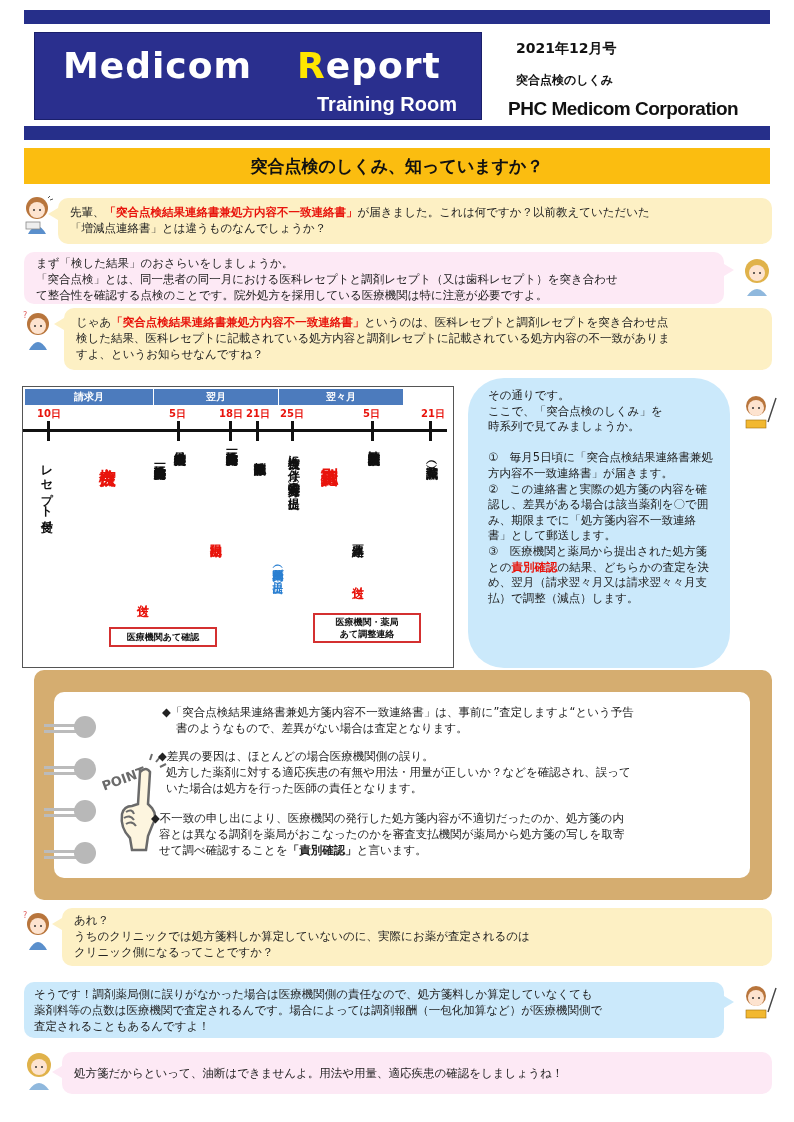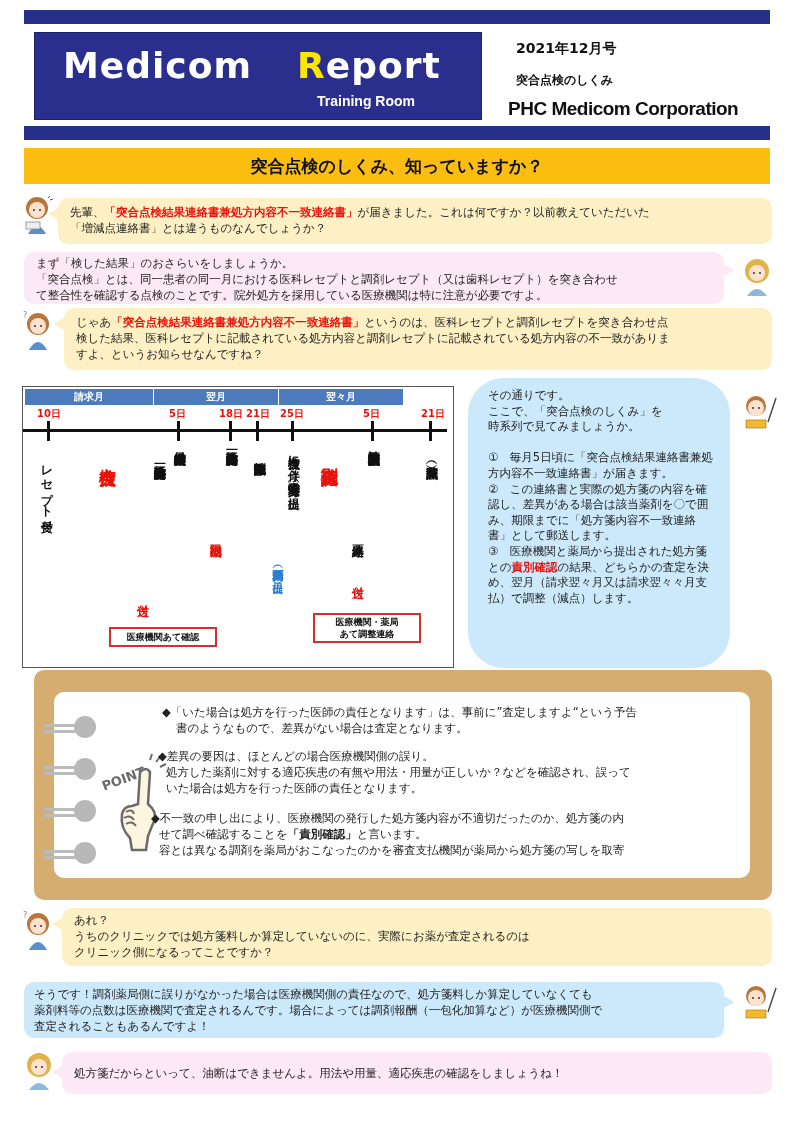--- a/index.html
+++ b/index.html
@@ -7,21 +7,21 @@
   body { font-family: "DejaVu Sans", "Liberation Sans", sans-serif; color: #222; position: relative; }
 
   .bar { position: absolute; left: 24px; width: 746px; background: #262f8a; }
   .bar-top { top: 10px; height: 14px; }
   .bar-bottom { top: 126px; height: 14px; }
 
   .logo-box { position: absolute; left: 34px; top: 32px; width: 448px; height: 88px; background: #2a2f8e; border: 1px solid #1a1f6a; }
   .logo-medicom { position: absolute; left: 28px; top: 12px; font-family: "DejaVu Sans", sans-serif; font-weight: bold; font-size: 36px; color: #fff; letter-spacing: 1px; }
   .logo-report { position: absolute; left: 262px; top: 12px; font-family: "DejaVu Sans", sans-serif; font-weight: bold; font-size: 36px; color: #fff; letter-spacing: 1px; }
   .logo-report .r { color: #ffe600; }
-  .logo-training { position: absolute; left: 282px; top: 60px; font-family: "Liberation Sans", sans-serif; font-weight: bold; font-size: 14px; color: #fff; }
+  .logo-training { position: absolute; left: 282px; top: 60px; font-family: "Liberation Sans", sans-serif; font-weight: bold; font-size: 20px; color: #fff; }
 
   .issue-date { position: absolute; left: 516px; top: 40px; font-weight: bold; font-size: 14px; color: #111; }
   .issue-topic { position: absolute; left: 516px; top: 72px; font-weight: bold; font-size: 12px; color: #111; }
   .company { position: absolute; left: 508px; top: 98px; font-family: "Liberation Sans", sans-serif; font-weight: bold; font-size: 19px; color: #111; letter-spacing: -0.5px; }
 
   .title-band { position: absolute; left: 24px; top: 148px; width: 746px; height: 36px; background: #fbbd10; display: flex; align-items: center; justify-content: center; }
   .title-band span { font-weight: bold; font-size: 17px; color: #111; }
 
   .bubble { position: absolute; border-radius: 10px; font-size: 11.5px; line-height: 16px; color: #222; }
   .bubble.yellow { background: #fdf0c4; }
@@ -212,32 +212,32 @@
       </div>
 
     <svg style="position:absolute; left:48px; top:60px; width:72px; height:100px;" viewBox="0 0 72 100">
       <text x="0" y="32" font-size="13" font-weight="bold" fill="#6a6a6a" transform="rotate(-20 20 30)" font-family="DejaVu Sans, sans-serif">POINT</text>
       <path d="M48 8 l2 -6 M54 10 l4 -5 M58 15 l6 -3" stroke="#6a6a6a" stroke-width="2"></path>
       <path d="M38 20 Q44 14 48 20 L46 52 L50 56 Q56 64 50 74 L46 84 L44 98 L30 98 L28 86 Q18 76 20 62 Q22 54 30 54 L36 52 Z" fill="#fdf5df" stroke="#6a6a6a" stroke-width="2.5"></path>
       <path d="M24 60 Q30 56 32 62 M22 66 Q28 62 32 68 M24 72 Q30 68 34 74" stroke="#6a6a6a" stroke-width="2" fill="none"></path>
     </svg>
 
     <div class="point-text" style="top:12px; left:108px;">
-      <div>◆「いた場合は処方を行った医師の責任となります」は、事前に”査定しますよ“という予告</div>
+      <div>◆「突合点検結果連絡書兼処方箋内容不一致連絡書」は、事前に”査定しますよ“という予告</div>
       <div class="hang">書のようなもので、差異がない場合は査定となります。</div>
     </div>
     <div class="point-text" style="top:56px; left:104px;">
       <div>◆差異の要因は、ほとんどの場合医療機関側の誤り。</div>
       <div class="hang" style="padding-left:8px;">処方した薬剤に対する適応疾患の有無や用法・用量が正しいか？などを確認され、誤って</div>
       <div class="hang" style="padding-left:8px;">いた場合は処方を行った医師の責任となります。</div>
     </div>
     <div class="point-text" style="top:118px; left:97px;">
       <div>◆不一致の申し出により、医療機関の発行した処方箋内容が不適切だったのか、処方箋の内</div>
+      <div class="hang" style="padding-left:8px;">容とは異なる調剤を薬局がおこなったのかを審査支払機関が薬局から処方箋の写しを取寄</div>
       <div class="hang" style="padding-left:8px;"><span>せて調べ確認することを</span><b>「責別確認」</b><span>と言います。</span></div>
-      <div class="hang" style="padding-left:8px;">容とは異なる調剤を薬局がおこなったのかを審査支払機関が薬局から処方箋の写しを取寄</div>
     </div>
   </div>
 </div>
 
 <svg class="avatar" style="left:22px; top:910px;" viewBox="0 0 34 40">
   <circle cx="16" cy="14" r="11" fill="#b8753c"></circle>
   <circle cx="16" cy="16" r="8" fill="#fde3cf"></circle>
   <circle cx="13" cy="16" r="1" fill="#333"></circle>
     <circle cx="19" cy="16" r="1" fill="#333"></circle>
   <path d="M7 40 Q16 24 25 40 Z" fill="#5a8fcc"></path>

